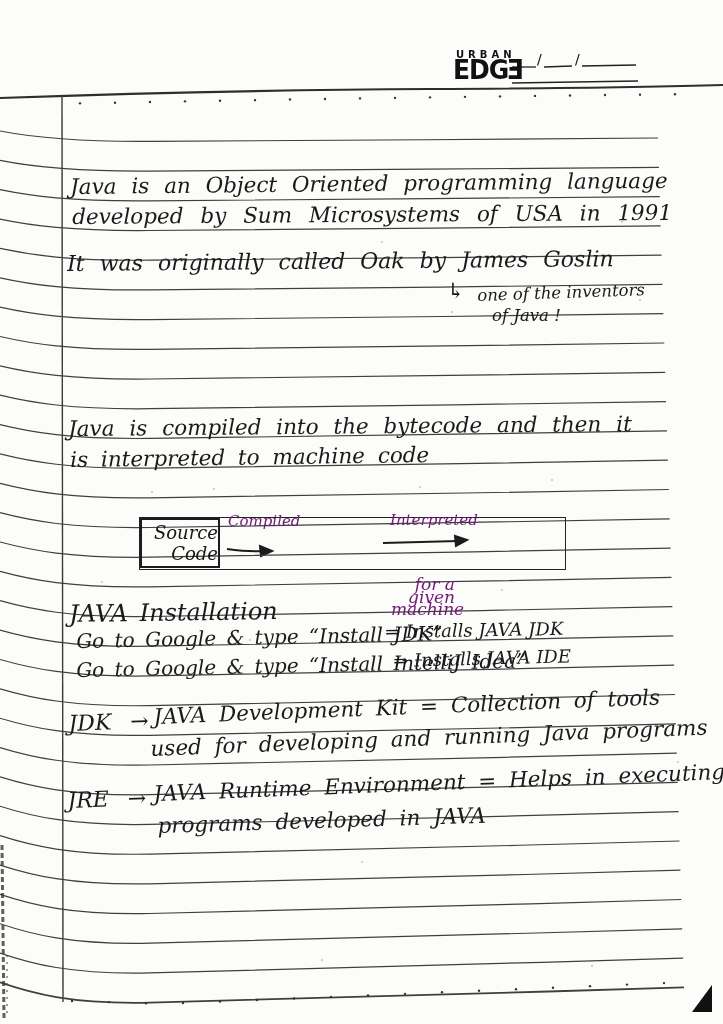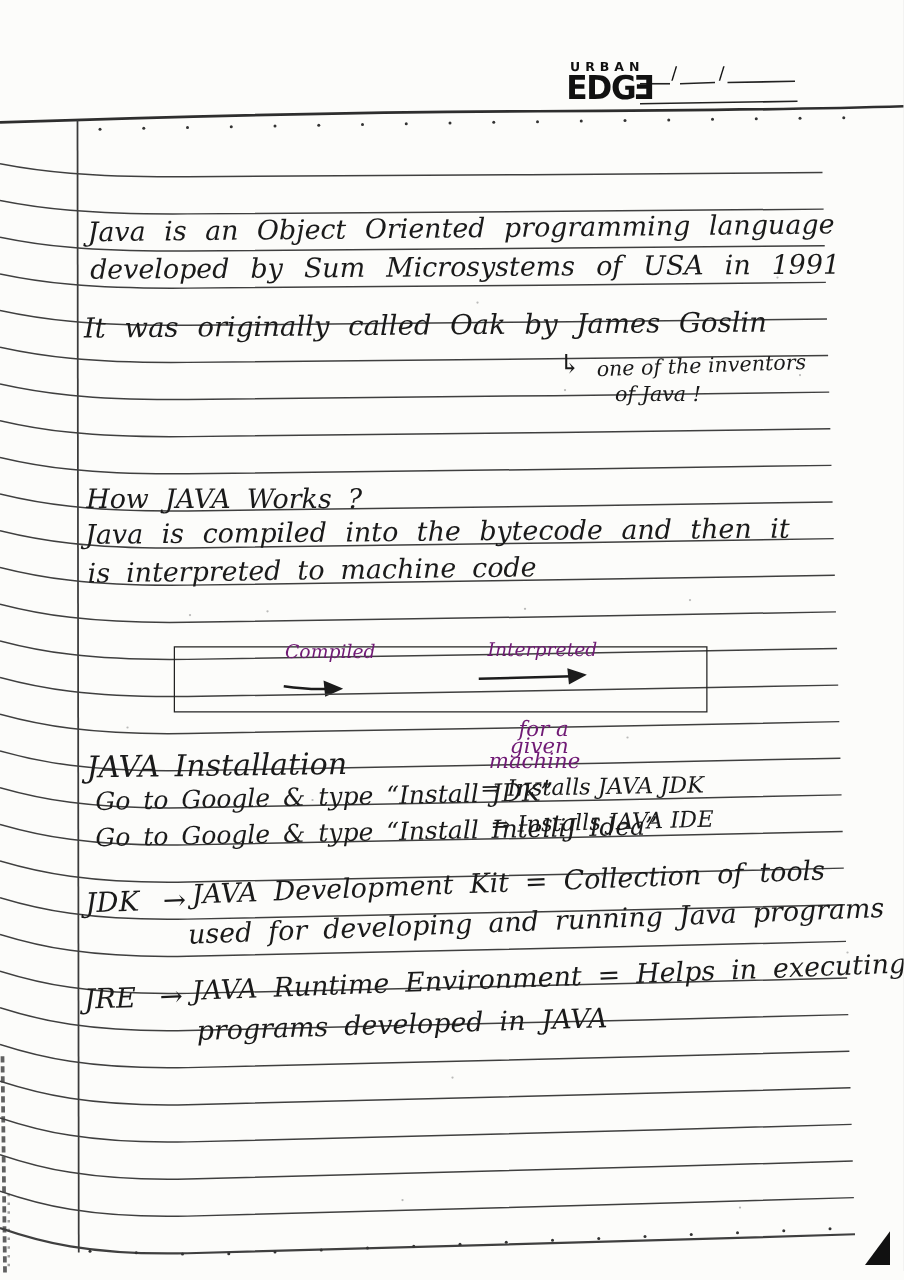--- a/index.html
+++ b/index.html
@@ -154,25 +154,27 @@
 
   <div class="hw ws8" style="left:70px;top:174px;font-size:21.5px;transform:rotate(-0.6deg)">Java is an Object Oriented programming language</div>
   <div class="hw ws10" style="left:72px;top:204px;font-size:21.5px;transform:rotate(-0.4deg)">developed by Sum Microsystems of USA in 1991</div>
 
   <div class="hw ws8" style="left:67px;top:251px;font-size:22px;transform:rotate(-0.5deg)">It was originally called Oak by James Goslin</div>
   <div class="hw" style="left:447px;top:279px;font-size:21px;font-style:normal">↳</div>
   <div class="hw" style="left:477px;top:286px;font-size:16.5px;transform:rotate(-2deg)">one of the inventors</div>
   <div class="hw" style="left:492px;top:306px;font-size:16.5px">of Java !</div>
 
 
-  <div class="hw ws6" style="left:69px;top:387px;font-size:21.5px">How JAVA Works ?</div>
   <div class="hw ws8" style="left:68px;top:416px;font-size:21.5px;transform:rotate(-0.5deg)">Java is compiled into the bytecode and then it</div>
   <div class="hw ws6" style="left:70px;top:447px;font-size:21.5px;transform:rotate(-0.8deg)">is interpreted to machine code</div>
 
   <div class="fc-outer" style="left:139px;top:517px;width:427px;height:53px"></div>
+  <div class="fc-box" style="left:140px;top:518px;width:80px;height:50px">
+    <span style="font-size:18px;white-space:normal">Source Code</span>
+  </div>
   <div class="fc-lbl" style="left:228px;top:512px;font-size:15px">Compiled</div>
   <div class="fc-lbl" style="left:390px;top:511px;font-size:15px">Interpreted</div>
   <div class="fc-lbl" style="left:391px;top:578px;font-size:17px;white-space:normal;width:64px;line-height:12.5px">for a given machine</div>
 
   <div class="hw ws4" style="left:69px;top:600px;font-size:24px;transform:rotate(-0.8deg)">JAVA Installation</div>
   <div class="hw ws4" style="left:76px;top:629px;font-size:20px;transform:rotate(-1.2deg)">Go to Google &amp; type “Install JDK”</div>
   <div class="hw" style="left:385px;top:621px;font-size:18px;transform:rotate(-1deg)">⇒ Installs JAVA JDK</div>
   <div class="hw ws4" style="left:76px;top:658px;font-size:20px;transform:rotate(-1.2deg)">Go to Google &amp; type “Install IntelliJ Idea”</div>
   <div class="hw" style="left:393px;top:650px;font-size:18px;transform:rotate(-1.5deg)">⇒ Installs JAVA IDE</div>
 

